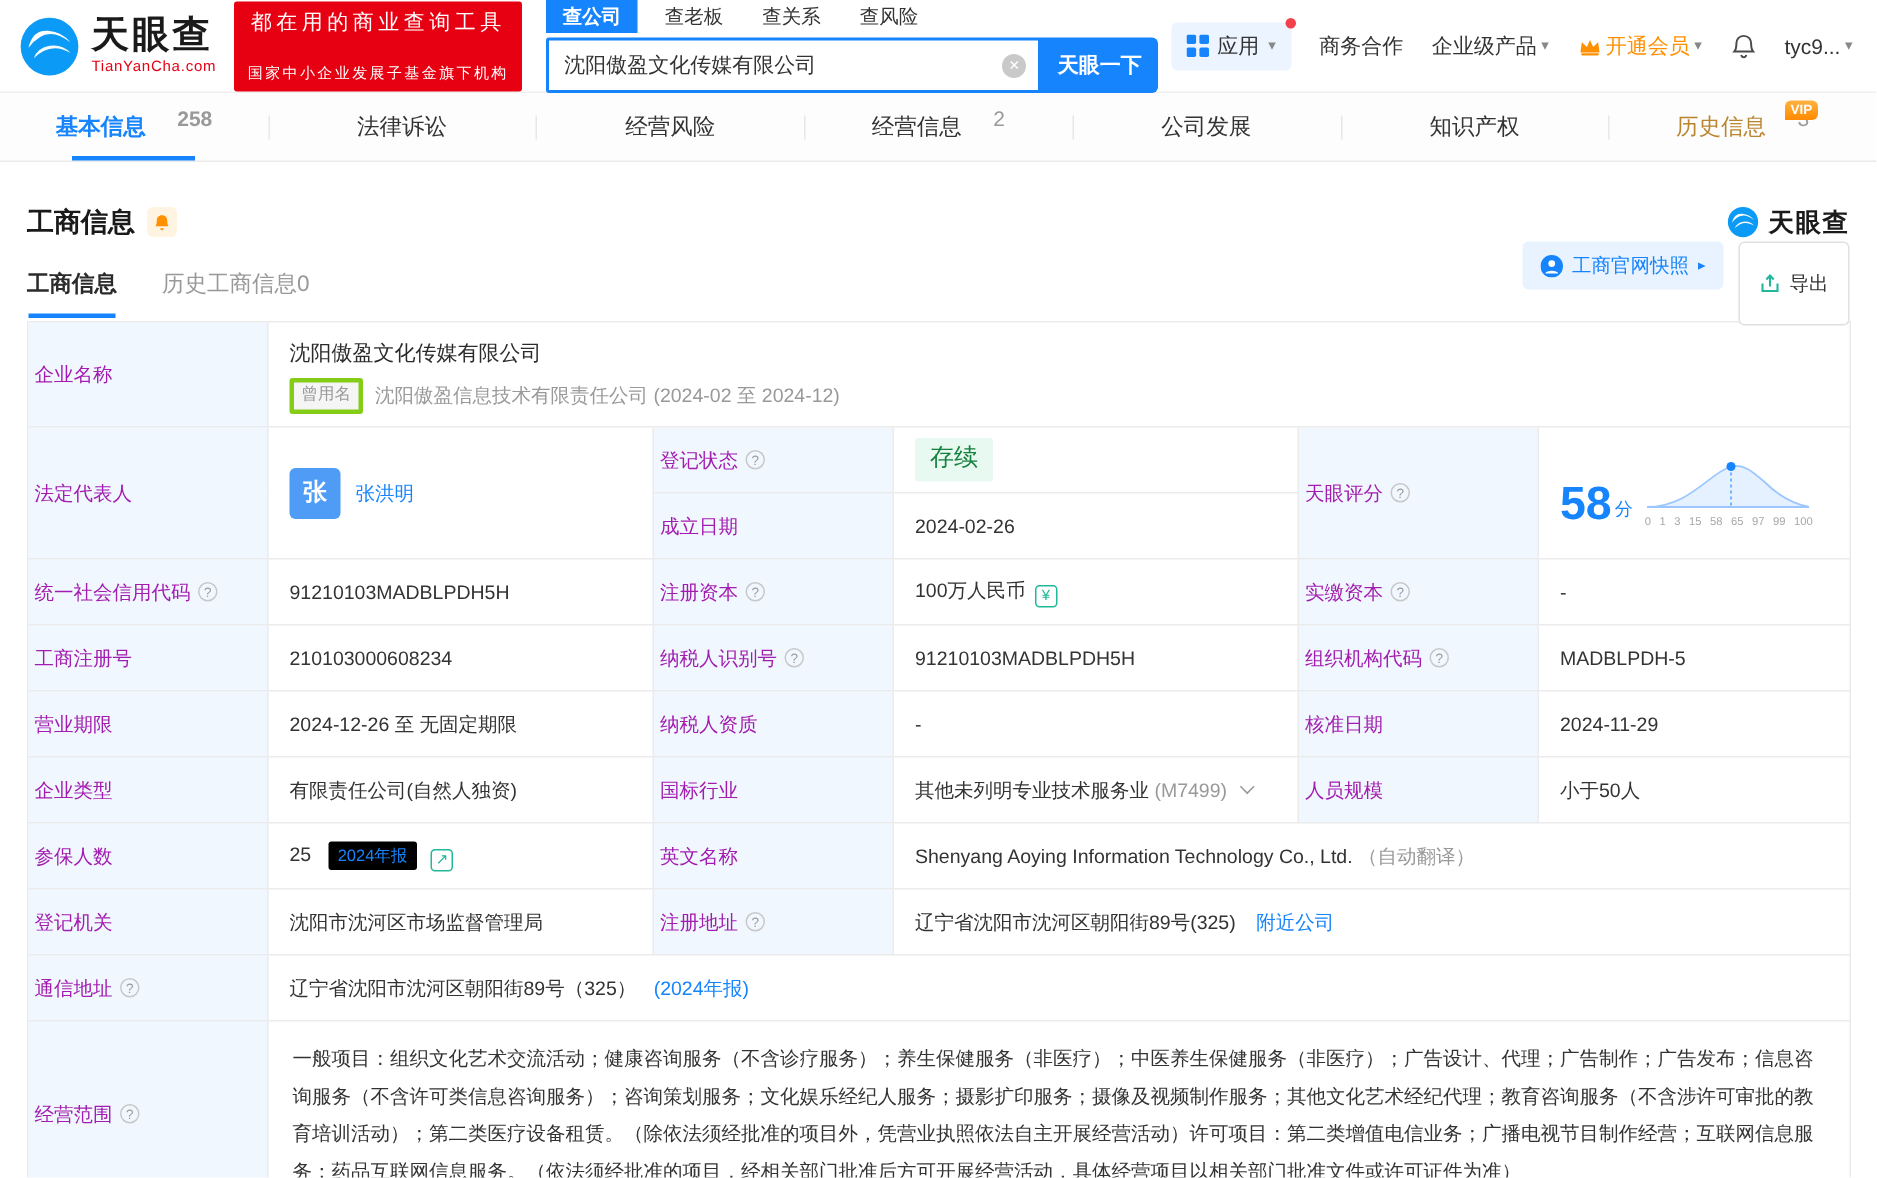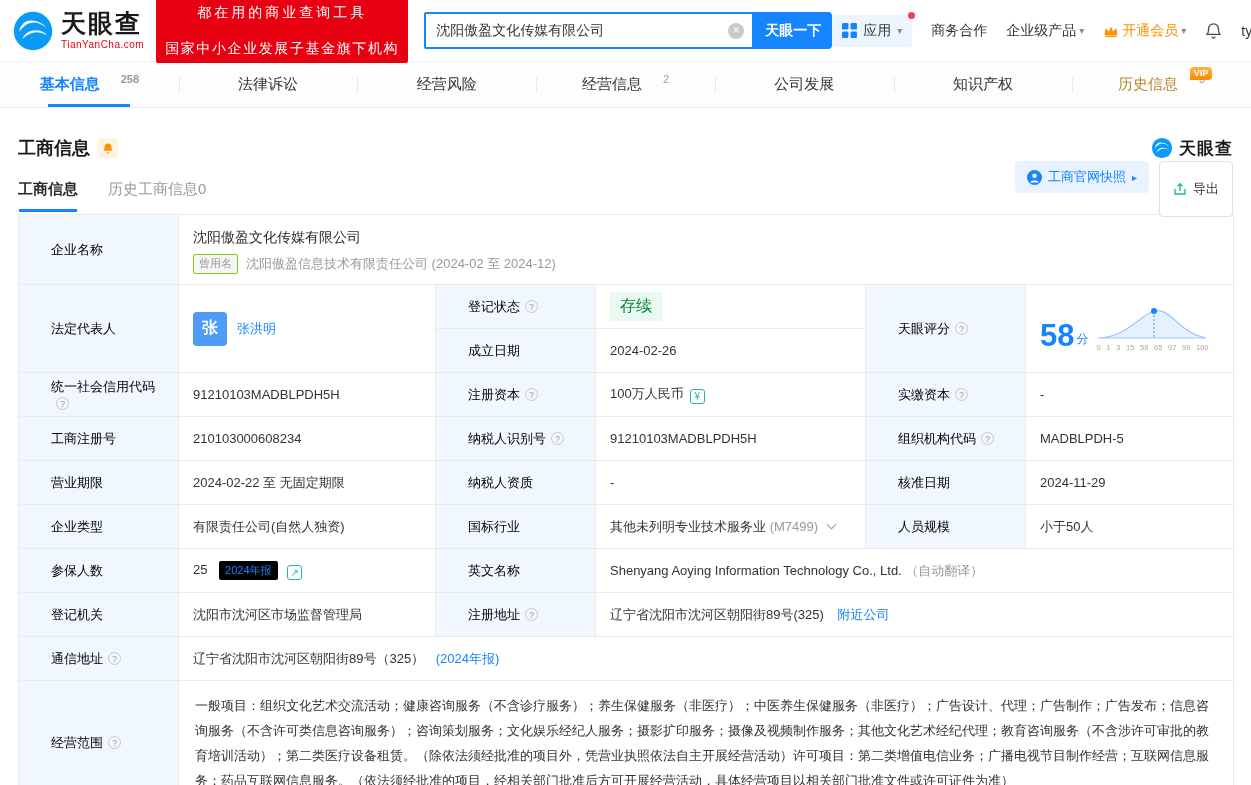--- a/index.html
+++ b/index.html
@@ -8,21 +8,21 @@
   a{text-decoration:none;color:#1684fc;cursor:pointer}
 
   
   .topbar{display:flex;align-items:center;height:62px;padding:0 12px;border-bottom:1px solid #f0f0f0;background:#fff}
   .logo{display:flex;align-items:center;gap:7px;cursor:pointer;flex-shrink:0}
   .logo-icon{width:42px;height:42px;flex-shrink:0}
   .logo-name{font-size:25px;font-weight:bold;color:#1a1a1a;letter-spacing:2px;line-height:1}
   .logo-domain{font-size:10px;color:#e60012;letter-spacing:.5px;margin-top:3px}
   .promo{background:#e60012;color:#fff;margin-left:12px;padding:5px 9px;border-radius:2px;text-align:center;flex-shrink:0}
   .promo-line1{font-size:14px;font-weight:normal;letter-spacing:3px}
-  .promo-line2{font-size:14px;letter-spacing:1.6px;margin-top:18px}
+  .promo-line2{font-size:10px;letter-spacing:1.6px;margin-top:18px}
   .search-area{margin-left:16px;flex-shrink:0}
   .search-tabs{display:flex;align-items:center;height:24px;margin-bottom:2px}
   .stab{font-size:13px;color:#333;margin-right:26px;cursor:pointer}
   .stab.active{background:#1684fc;color:#fff;padding:2px 11px;margin-right:18px;font-weight:bold}
   .search-row{display:flex;height:37px}
   .search-box{width:330px;border:2px solid #1684fc;display:flex;align-items:center;background:#fff;border-radius:2px 0 0 2px}
   .search-box input{flex:1;border:none;outline:none;font-size:14px;padding:0 10px;color:#333;font-family:inherit;background:transparent}
   .clear-icon{width:16px;height:16px;border-radius:50%;background:#c9c9c9;color:#fff;text-align:center;line-height:15px;font-size:12px;margin-right:8px;cursor:pointer;flex-shrink:0}
   .clear-icon::after{content:"×"}
   .search-btn{width:78px;background:#1684fc;color:#fff;border:none;font-size:14px;font-weight:bold;cursor:pointer;border-radius:0 4px 4px 0;font-family:inherit}
@@ -32,21 +32,21 @@
   .nav-item{font-size:14px;color:#333;cursor:pointer;display:flex;align-items:center;gap:3px;white-space:nowrap}
   .nav-item.vip{color:#ff9000}
   .caret{font-size:10px;color:#888}
   .caret::after{content:"▾"}
   .bell-btn{cursor:pointer;display:flex;align-items:center}
 
   
   .main-tabs{display:flex;height:46px;border-bottom:1px solid #ebebeb;background:#fdfdfd}
   .mtab{flex:1;display:flex;align-items:center;justify-content:center;position:relative;cursor:pointer;font-size:15px;color:#333}
   .mtab + .mtab::before{content:"";position:absolute;left:0;top:15px;width:1px;height:16px;background:#e8e8e8}
-  .mtab-count{font-size:11px;color:#999;margin-left:21px;position:relative;top:-6px}
+  .mtab-count{font-size:14px;color:#999;margin-left:21px;position:relative;top:-6px}
   .mtab-count:empty{display:none}
   .mtab.active{color:#1684fc;font-weight:bold}
   .mtab.active::after{content:"";position:absolute;bottom:0;left:50%;transform:translateX(-50%);width:82px;height:3px;background:#1684fc}
   .mtab.gold{color:#b9852f}
   .vip-badge{position:absolute;top:5px;left:calc(50% + 28px);background:linear-gradient(180deg,#ffb340,#ff8a00);color:#fff;font-size:9px;font-weight:bold;padding:1px 4px;border-radius:4px 4px 4px 0;line-height:1.2}
 
   
   .section-head{display:flex;align-items:center;margin:22px 18px 0;height:36px}
   .section-title{font-size:18px;font-weight:bold;color:#1a1a1a}
   .bell-badge{width:20px;height:20px;border-radius:4px;background:#fff3e2;margin-left:8px;display:flex;align-items:center;justify-content:center;cursor:pointer}
@@ -60,29 +60,29 @@
   .subtab.active::after{content:"";position:absolute;bottom:0;left:50%;transform:translateX(-50%);width:58px;height:3px;background:#1684fc}
   .actions{margin-left:auto;display:flex;gap:10px;align-items:flex-start}
   .snapshot-btn{display:flex;align-items:center;gap:6px;background:#e9f3ff;color:#1684fc;font-size:13px;padding:7px 12px;border-radius:4px;cursor:pointer}
   .snap-arrow{font-size:10px}
   .snap-arrow::after{content:"▸"}
   .export-btn{display:flex;align-items:center;gap:6px;background:#fff;border:1px solid #e0e0e0;font-size:13px;color:#333;padding:18px 13px;border-radius:4px;cursor:pointer}
 
   
   .info-table{border-collapse:collapse;margin:2px 18px 0;width:1215px;table-layout:fixed}
   .info-table td{border:1px solid #ebebeb;font-size:13px;vertical-align:middle}
-  td.lbl{background:#f0f7ff;color:#000000;padding:0 8px 0 32px}
+  td.lbl{background:#f0f7ff;color:#a21caf;padding:0 8px 0 4px}
   td.val{background:#fff;color:#333;padding:0 14px}
   tr.row-std td{height:44px}
   tr.row-name td{height:70px}
   .qi{display:inline-block;width:13px;height:13px;border:1px solid #c8c8c8;border-radius:50%;color:#9a9a9a;font-size:9px;line-height:12px;text-align:center;margin-left:5px;vertical-align:1px;cursor:pointer}
   .qi::after{content:"?"}
   .cname{font-size:14px;font-weight:500;color:#2b2b2b;line-height:20px;margin-top:2px}
   .former-line{display:flex;align-items:center;gap:8px;margin-top:7px}
-  .former-tag{background:#f5f5f5;border:1px solid #84cc16;color:#999;font-size:11px;padding:1px 5px;border-radius:2px;line-height:1.4}
+  .former-tag{background:#f5f5f5;border:3px solid #84cc16;color:#999;font-size:11px;padding:1px 5px;border-radius:2px;line-height:1.4}
   .former-name{color:#999;font-size:13px}
   .rep{display:flex;align-items:center;gap:10px}
   .avatar{width:34px;height:34px;border-radius:4px;background:#4e9cf5;color:#fff;font-size:16px;font-weight:bold;display:flex;align-items:center;justify-content:center;flex-shrink:0}
   .tag-green{display:inline-block;background:#e7f9f0;color:#15803d;font-size:16px;padding:3px 10px;border-radius:2px;line-height:1.4}
   .tag-blue{display:inline-block;background:#000000;color:#1684fc;font-size:11px;padding:2px 6px;border-radius:2px;margin-left:8px;cursor:pointer}
   .tool-icon{display:inline-block;width:15px;height:15px;border:1px solid #21b89a;border-radius:3px;color:#21b89a;font-size:10px;line-height:14px;text-align:center;margin-left:6px;vertical-align:-2px;cursor:pointer}
   .tool-icon.yuan::after{content:"¥"}
   .tool-icon.trend::after{content:"↗"}
   .gray{color:#999}
   .chev{display:inline-block;width:7px;height:7px;border-right:1.5px solid #999;border-bottom:1.5px solid #999;transform:rotate(45deg);margin-left:6px;vertical-align:3px;cursor:pointer}
@@ -110,20 +110,26 @@
       <div class="logo-domain">TianYanCha.com</div>
     </div>
   </div>
 
   <div class="promo">
     <div class="promo-line1">都在用的商业查询工具</div>
     <div class="promo-line2">国家中小企业发展子基金旗下机构</div>
   </div>
 
   <div class="search-area">
+    <div class="search-tabs">
+      <span class="stab active">查公司</span>
+      <span class="stab">查老板</span>
+      <span class="stab">查关系</span>
+      <span class="stab">查风险</span>
+    </div>
     <div class="search-row">
       <div class="search-box">
         <input type="text" value="沈阳傲盈文化传媒有限公司" style="">
         <span class="clear-icon"></span>
       </div>
       <button class="search-btn">天眼一下</button>
     </div>
   </div>
 
   <nav class="top-nav">
@@ -316,21 +322,21 @@
     <td class="lbl"><span>工商注册号</span></td>
     <td class="val"><span>210103000608234</span></td>
     <td class="lbl"><span>纳税人识别号</span><span class="qi"></span></td>
     <td class="val"><span>91210103MADBLPDH5H</span></td>
     <td class="lbl"><span>组织机构代码</span><span class="qi"></span></td>
     <td class="val"><span>MADBLPDH-5</span></td>
   </tr>
 
   <tr class="row-std">
     <td class="lbl"><span>营业期限</span></td>
-    <td class="val"><span>2024-02-22 至 无固定期限</span></td>
+    <td class="val"><span>2024-12-26 至 无固定期限</span></td>
     <td class="lbl"><span>纳税人资质</span></td>
     <td class="val"><span>-</span></td>
     <td class="lbl"><span>核准日期</span></td>
     <td class="val"><span>2024-11-29</span></td>
   </tr>
 
   <tr class="row-std">
     <td class="lbl"><span>企业类型</span></td>
     <td class="val"><span>有限责任公司(自然人独资)</span></td>
     <td class="lbl"><span>国标行业</span></td>

